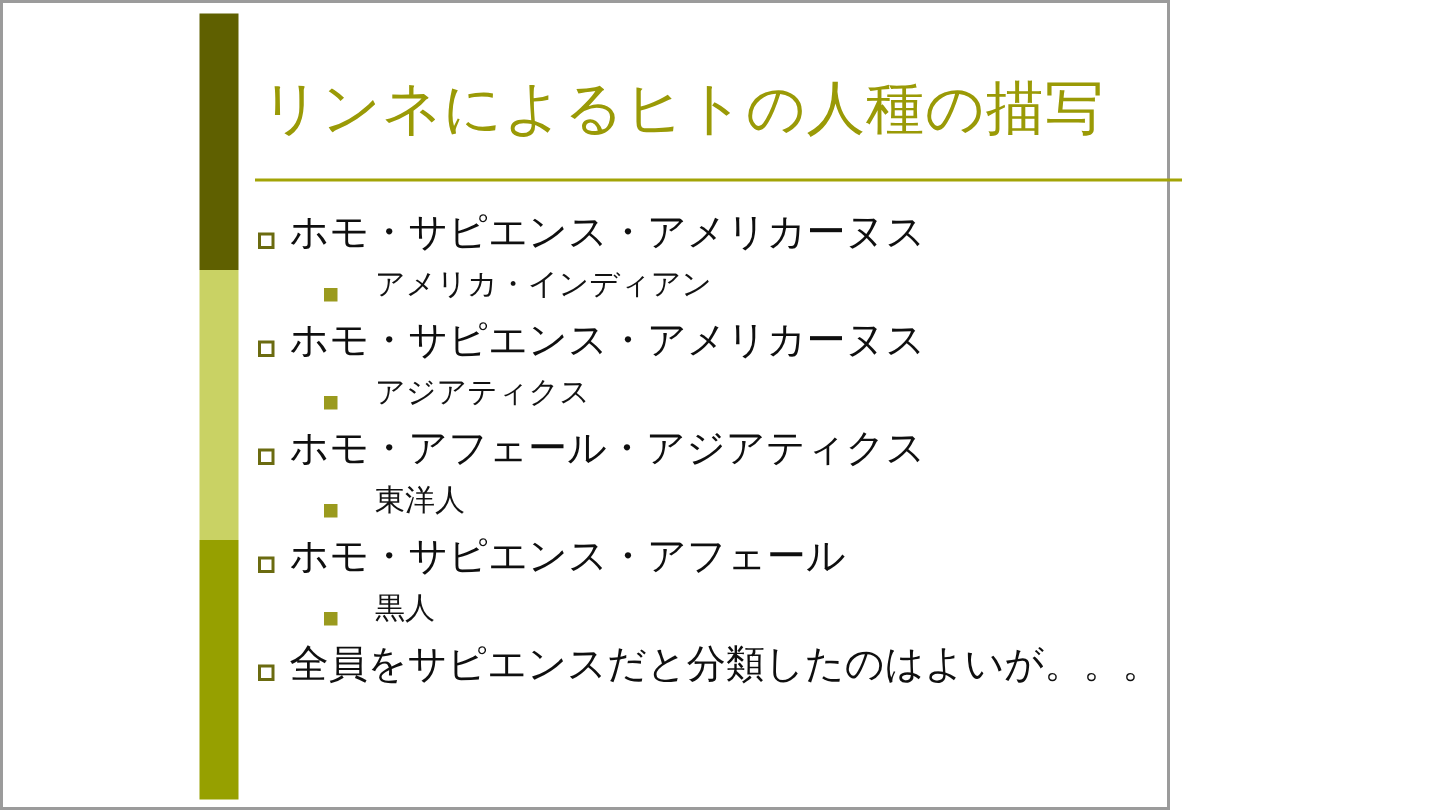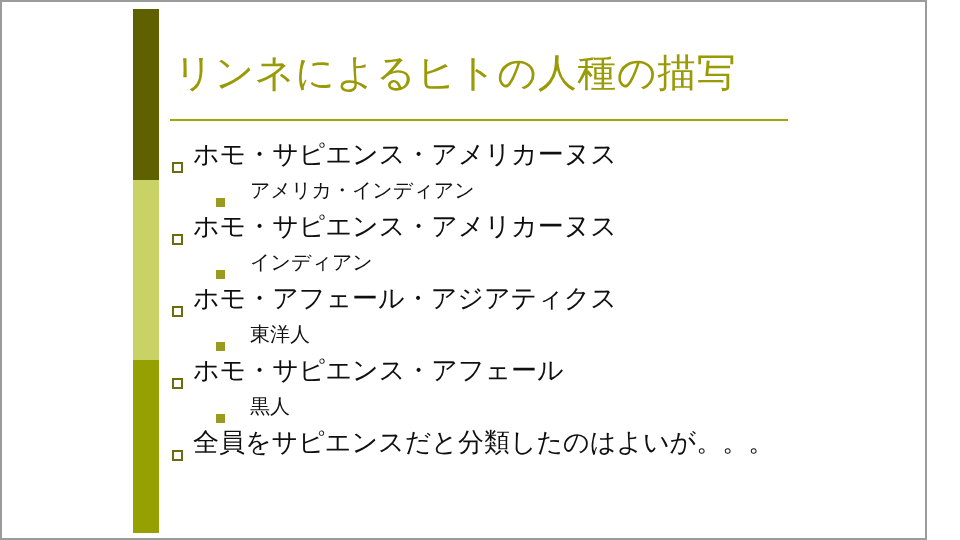--- a/index.html
+++ b/index.html
@@ -11,21 +11,21 @@
     width: 960px;
     height: 540px;
     overflow: hidden;
     font-family: "Liberation Sans", "DejaVu Sans", sans-serif;
   }
 
   
   .slide {
     position: relative;
     box-sizing: border-box;
-    width: 927px;
+    width: 780px;
     height: 540px;
     background: #ffffff;
     border: 2px solid #9b9b9b;
   }
 
   
   .side-bar {
     position: absolute;
     left: 131px;
     top: 7px;
@@ -62,21 +62,21 @@
   
   .body-list {
     position: absolute;
     left: 170px;
     top: 133px;
     width: 740px;
   }
 
   .li {
     display: flex;
-    align-items: flex-end;
+    align-items: center;
   }
 
   
   .li.lvl1 {
     margin-left: 0;
     height: 38px;
   }
   .li.lvl1 .marker {
     width: 11px;
     height: 11px;
@@ -142,21 +142,21 @@
       <span class="li-text">アメリカ・インディアン</span>
     </div>
 
     <div class="li lvl1">
       <span class="marker"></span>
       <span class="li-text">ホモ・サピエンス・アメリカーヌス</span>
     </div>
 
     <div class="li lvl2">
       <span class="marker"></span>
-      <span class="li-text">インディアン</span>
+      <span class="li-text">アジアティクス</span>
     </div>
 
     <div class="li lvl1">
       <span class="marker"></span>
       <span class="li-text">ホモ・アフェール・アジアティクス</span>
     </div>
 
     <div class="li lvl2">
       <span class="marker"></span>
       <span class="li-text">東洋人</span>

